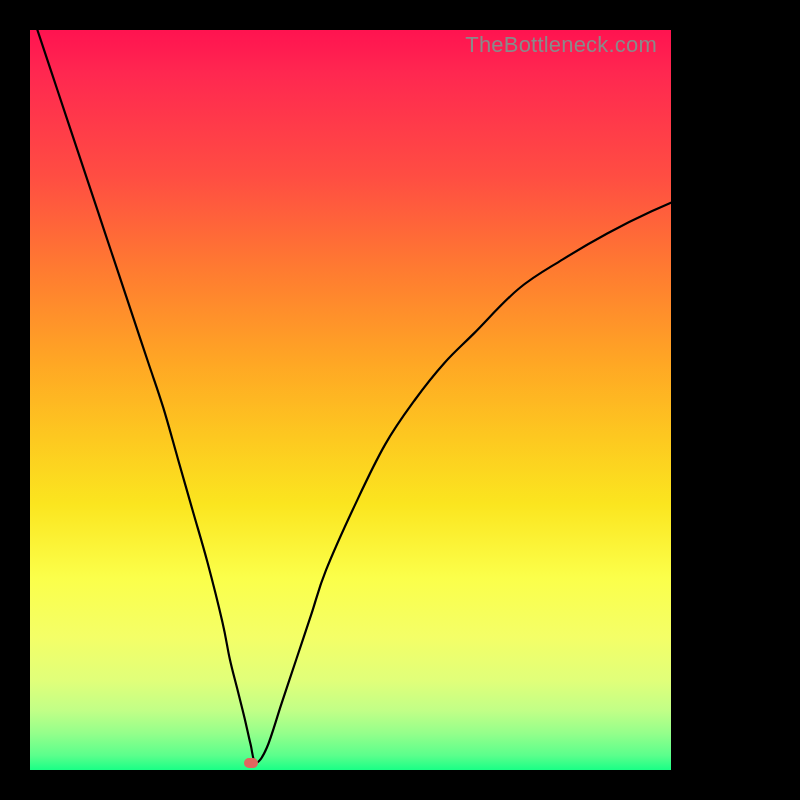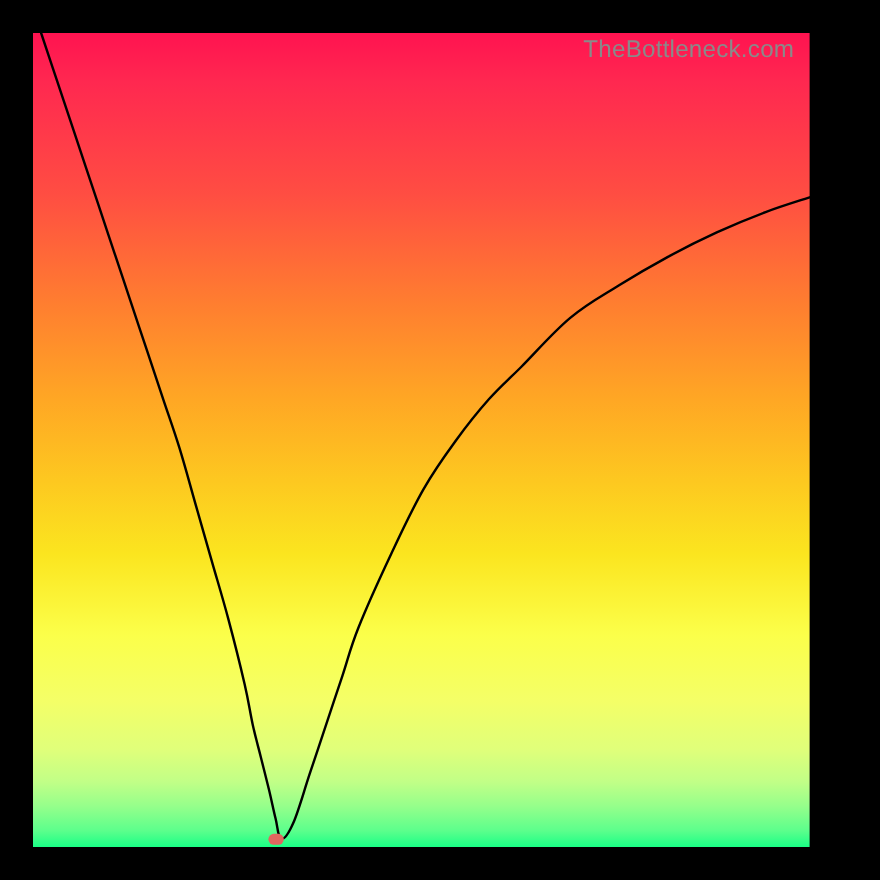--- a/index.html
+++ b/index.html
@@ -8,21 +8,21 @@
   .frame {
     position: absolute;
     top: 0; left: 0;
     width: 800px; height: 800px;
     background: #000;
   }
   .plot-area {
     position: absolute;
     top: 30px;
     left: 30px;
-    width: 706px;
+    width: 641px;
     height: 740px;
     
     background: linear-gradient(to bottom,
       #ff1350 0%,
       #ff2850 6%,
       #ff4e42 20%,
       #ff7d30 33%,
       #ffa724 45%,
       #fdc820 55%,
       #fbe51f 64%,

